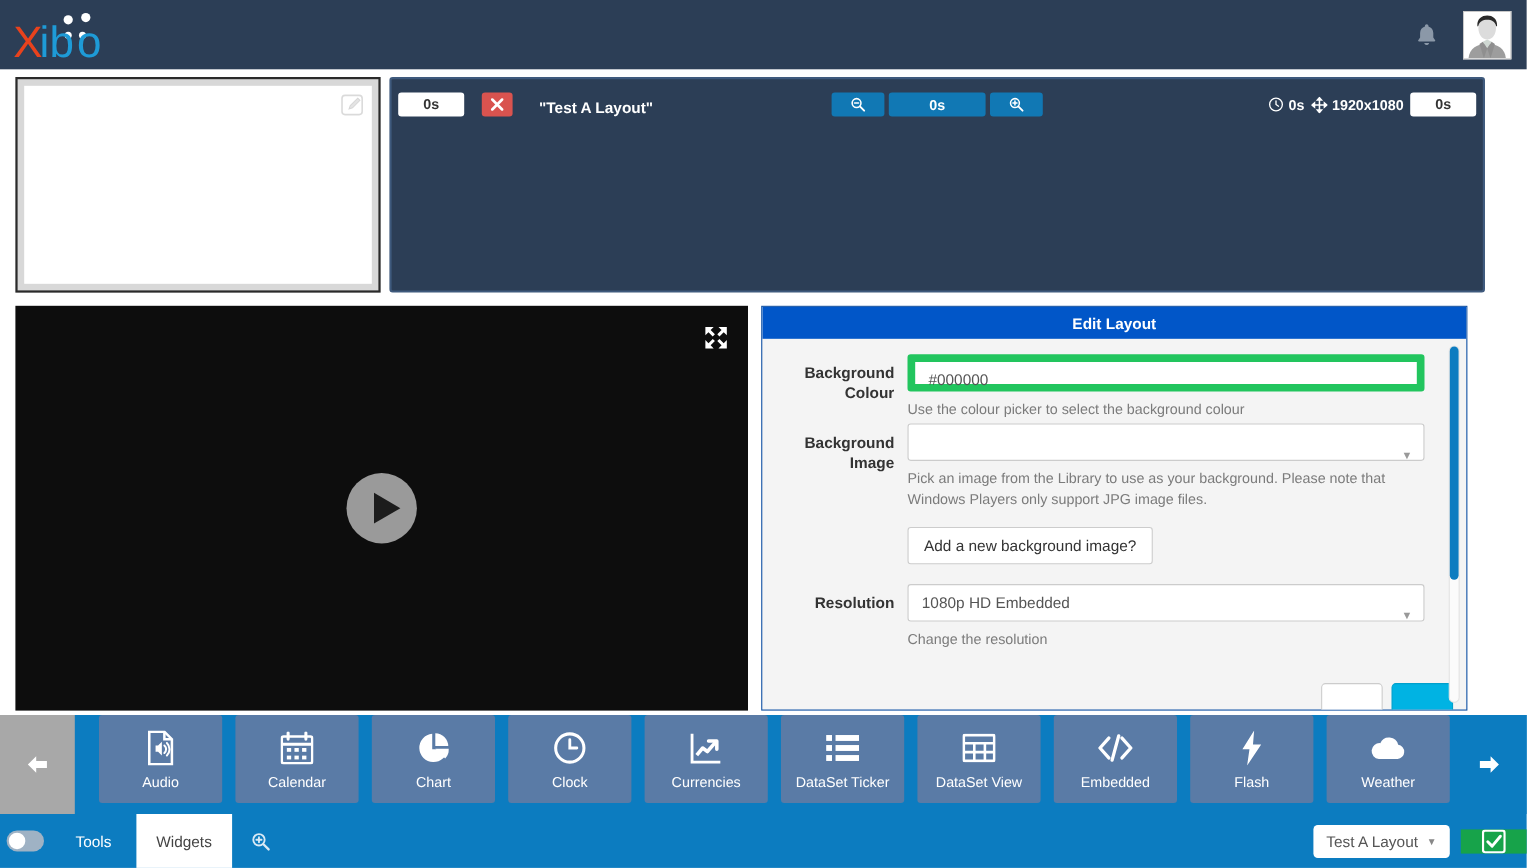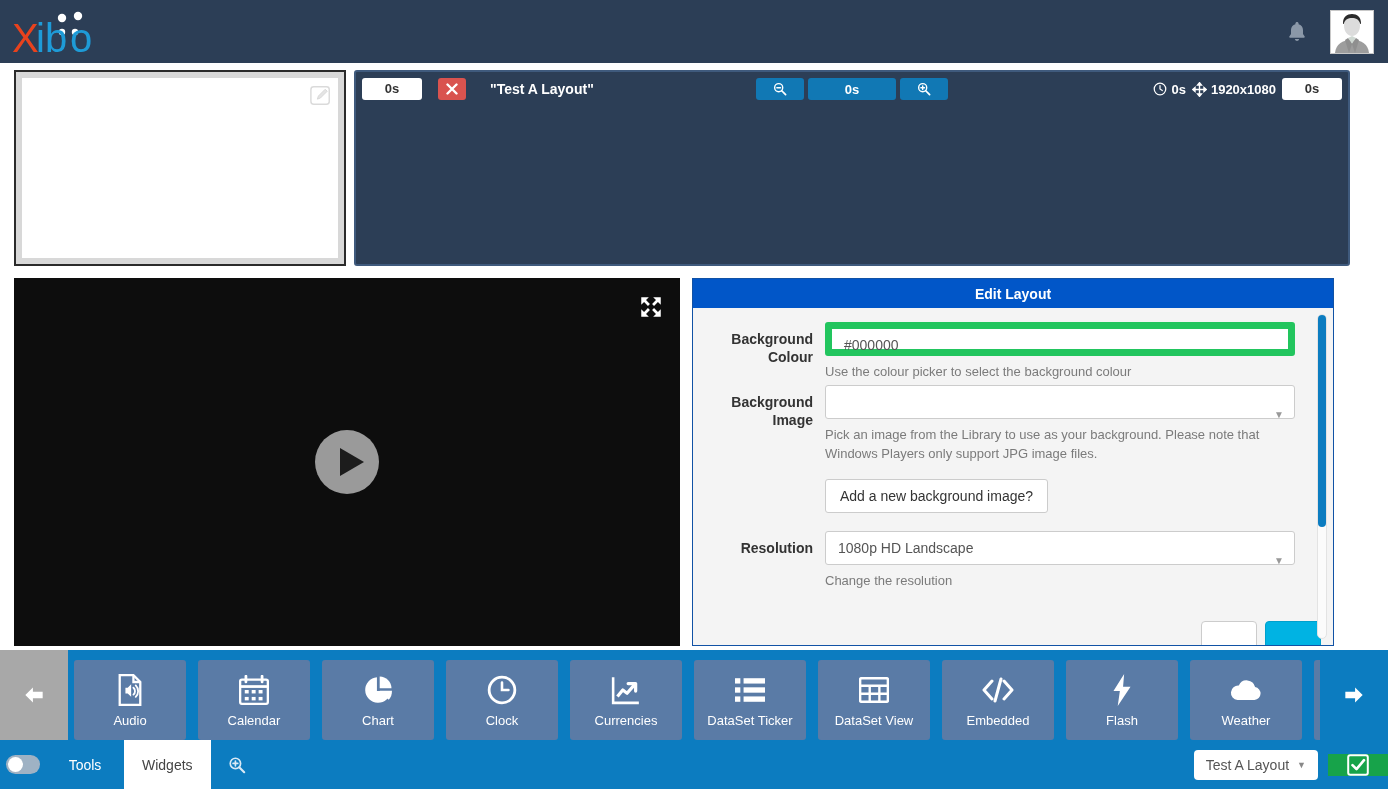--- a/index.html
+++ b/index.html
@@ -31,21 +31,21 @@
     background:#d8d8d8; border:2px solid #2a2a2a; padding:6px;
   }
   .layout-thumb-inner { width:100%; height:100%; background:#fff; position:relative; }
   .thumb-edit-icon { position:absolute; right:6px; top:6px; width:22px; height:22px; opacity:.55; }
 
   
   .timeline {
     position:absolute; left:354px; top:70px; width:996px; height:196px;
     background:#2c3e56; border:2px solid #3f5a7d; border-radius:3px;
   }
-  .timeline-bar { height:34px; display:flex; align-items:center; padding:0 6px; gap:16px; position:relative; }
+  .timeline-bar { height:34px; display:flex; align-items:flex-end; padding:0 6px; gap:16px; position:relative; }
   .tl-badge {
     background:#fff; color:#333; font-size:13px; font-weight:bold;
     min-width:60px; height:22px; line-height:22px; text-align:center; border-radius:3px;
   }
   .tl-close {
     background:#d9534f; width:28px; height:22px; border-radius:3px; color:#fff;
     font-size:13px; font-weight:bold; display:flex; align-items:center; justify-content:center;
   }
   .tl-name { color:#fff; font-size:14px; font-weight:bold; margin-left:8px; }
   .tl-zoomgrp { position:absolute; left:50%; transform:translateX(-50%); display:flex; gap:4px; align-items:center; }
@@ -125,21 +125,21 @@
   .widget-bar {
     position:absolute; left:0; top:650px; width:1388px; height:90px;
     background:#0c7cc0; display:flex; align-items:stretch;
   }
   .wb-arrow {
     width:68px; flex:0 0 68px; display:flex; align-items:center; justify-content:center;
     color:#fff;
   }
   .wb-arrow.left { background:#a8a8a8; }
   .wb-arrow.right { background:#0c7cc0; margin-left:auto; }
-  .wb-items { flex:1 1 auto; display:flex; align-items:flex-end; gap:12px; padding:0 6px; overflow:hidden; }
+  .wb-items { flex:1 1 auto; display:flex; align-items:flex-start; gap:12px; padding:0 22px; overflow:hidden; }
   .wb-item {
     width:112px; flex:0 0 112px; height:80px; background:#5a7ba6; border-radius:3px;
     display:flex; flex-direction:column; align-items:center; justify-content:center; gap:6px;
   }
   .wb-item .wi-icon { height:34px; display:flex; align-items:center; justify-content:center; color:#fff; }
   .wb-item .wi-label { color:#fff; font-size:13px; }
 
   
   .bottom-bar {
     position:absolute; left:0; top:740px; width:1388px; height:49px;
@@ -291,21 +291,21 @@
           <div style="margin-top:16px;">
             <span class="f-btn">Add a new background image?</span>
           </div>
         </div>
       </div>
 
       <div class="form-row" style="margin-top:18px;">
         <div class="form-label">Resolution</div>
         <div class="form-field">
           <div class="f-select">
-            <span>1080p HD Landscape</span>
+            <span>1080p HD Embedded</span>
             <span class="caret">▼</span>
           </div>
           <div class="f-help">Change the resolution</div>
         </div>
       </div>
 
       <div class="panel-footer">
         <div class="pf-btn"></div>
         <div class="pf-btn primary"></div>
       </div>

